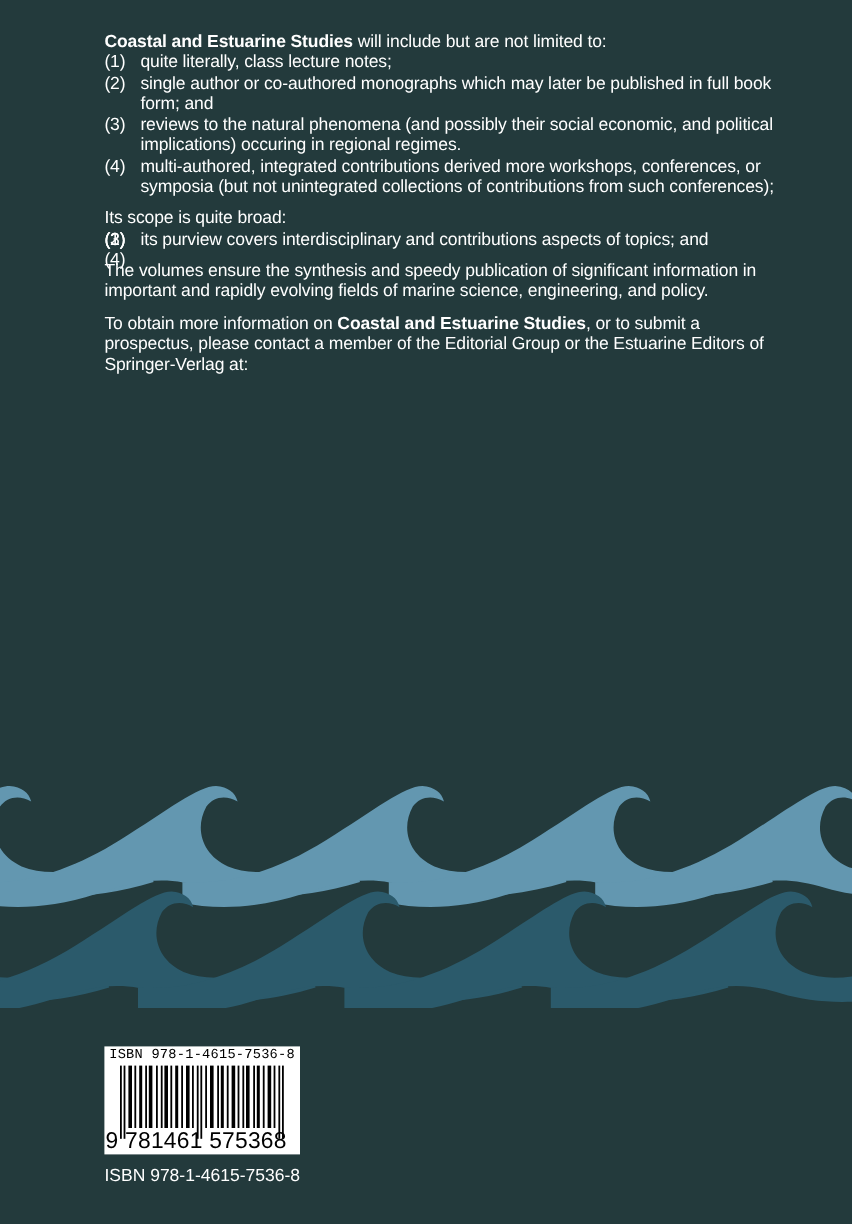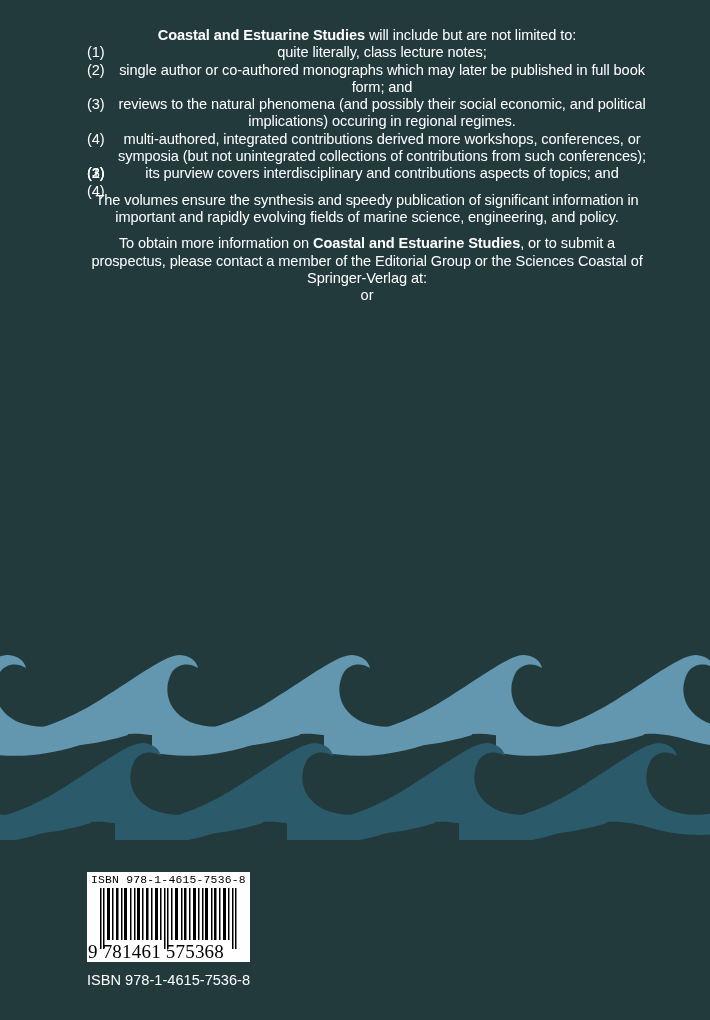--- a/index.html
+++ b/index.html
@@ -10,21 +10,20 @@
     color: #ffffff;
     position: relative;
   }
   .text-block {
     position: absolute;
     left: 87px; top: 27px;
     width: 560px;
     font-size: 14.6px;
     line-height: 17.3px;
     letter-spacing: -0.1px;
-    text-align: center;
   }
   .text-block p { margin: 0; }
   .para-gap { margin-top: 9px !important; }
   .list { margin: 0; padding: 0; list-style: none; }
   .list li { position: relative; padding-left: 30px; }
   .list .num { position: absolute; left: 0; top: 0; }
   b, .bold { font-weight: bold; }
   .waves {
     position: absolute; left: 0; top: 600px;
     width: 710px; height: 240px;
@@ -40,52 +39,52 @@
     position: absolute; left: 4px; top: 2px;
     font-family: "Liberation Mono", monospace;
     font-size: 11.4px; letter-spacing: 0.2px;
     white-space: nowrap;
   }
   .barcode-bars {
     position: absolute; left: 0; top: 0;
   }
   .barcode-digits {
     position: absolute; left: 1px; top: 69px;
-    font-family: Liberation Serif, serif;
+    font-family: Liberation Sans, sans-serif;
     font-size: 19px; letter-spacing: 0.2px;
     white-space: nowrap;
   }
   .isbn-bottom {
     position: absolute; left: 87px; top: 972px;
     font-size: 14.6px;
   }
 </style>
 </head>
 <body>
 
 <div class="text-block">
   <p><b>Coastal and Estuarine Studies</b><span> will include but are not limited to:</span></p>
   <ul class="list">
     <li><span class="num">(1)</span><span>quite literally, class lecture notes;</span></li>
     <li><span class="num">(2)</span><span>single author or co-authored monographs which may later be published in full book form; and</span></li>
     <li><span class="num">(3)</span><span>reviews to the natural phenomena (and possibly their social economic, and political implications) occuring in regional regimes.</span></li>
     <li><span class="num">(4)</span><span>multi-authored, integrated contributions derived more workshops, conferences, or symposia (but not unintegrated collections of contributions from such conferences);</span></li>
   </ul>
 
+  <p class="para-gap">Its scope is quite broad:</p>
   <ul class="list">
     <li><span class="num">(1)</span></li>
     <li><span class="num">(2)</span></li>
     <li><span class="num">(3)</span><span>its purview covers interdisciplinary and contributions aspects of topics; and</span></li>
     <li><span class="num">(4)</span></li>
   </ul>
 
   <p class="para-gap">The volumes ensure the synthesis and speedy publication of significant information in important and rapidly evolving fields of marine science, engineering, and policy.</p>
-  <p class="para-gap"><span>To obtain more information on </span><b>Coastal and Estuarine Studies</b><span>, or to submit a prospectus, please contact a member of the Editorial Group or the Sciences Coastal of Springer-Verlag at:</span></p>
+  <p class="para-gap"><span>To obtain more information on </span><b>Coastal and Estuarine Studies</b><span>, or to submit a prospectus, please contact a member of the Editorial Group or the Estuarine Editors of Springer-Verlag at:</span></p>
 
-  <p>or</p>
 </div>
 
 <svg class="waves" viewBox="0 600 710 240" xmlns="http://www.w3.org/2000/svg">
   <defs>
 
     <path id="wave-tile" d="
       M -20 735
       C 20 738, 60 725, 100 700
       C 140 675, 165 655, 180 655
       C 190 656, 196 660, 198 668

